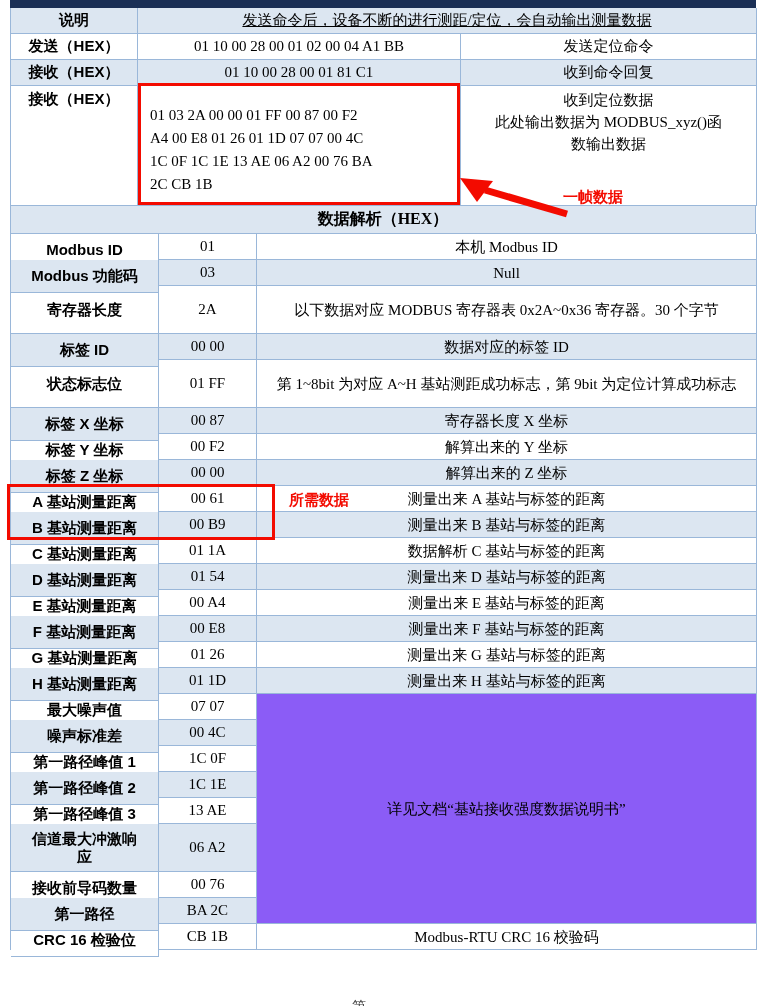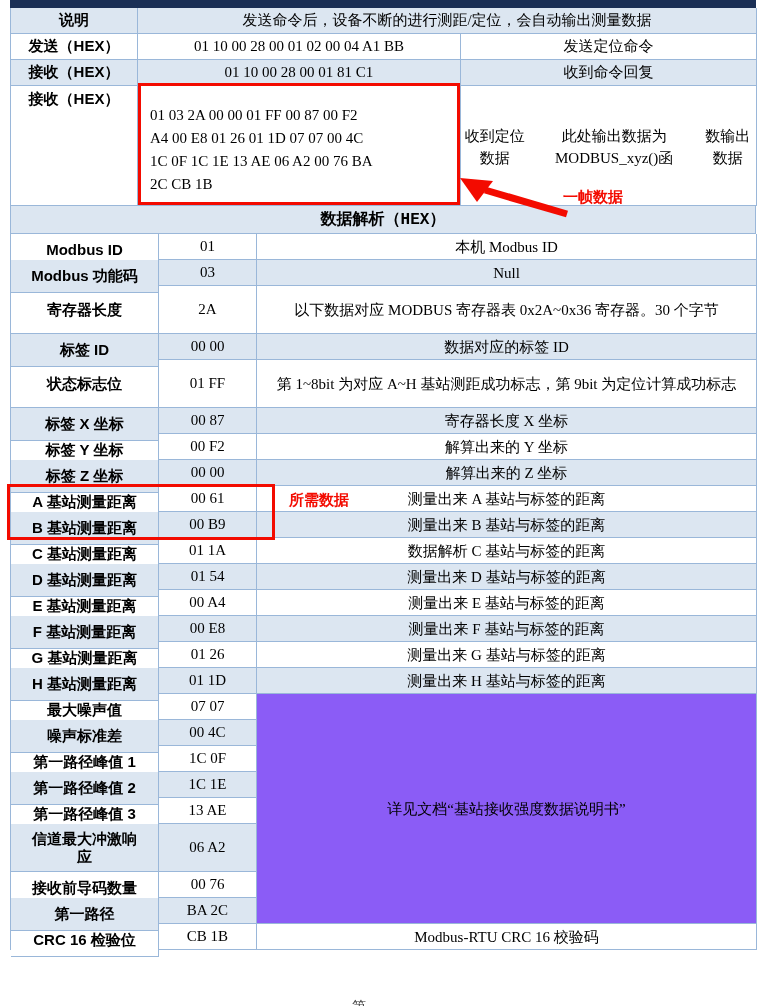--- a/index.html
+++ b/index.html
@@ -37,45 +37,45 @@
     font-size:15px;color:#000;
     box-sizing:border-box;
     overflow:hidden;
     text-align:center;
   }
   .band{background:var(--band,#dce6f1);}
   .lbl{
     font-weight:bold;
     font-family:"Liberation Sans","DejaVu Sans",sans-serif;
   }
-  .span2{grid-column:2/4;}
+  .span2{grid-column:2/4;text-decoration:underline;}
   .hexblock{
     flex-direction:column;
     align-items:flex-start;justify-content:flex-start;
     padding:18px 0 0 12px;
     line-height:23px;
     text-align:left;
   }
   .descblock{
-    flex-direction:row;
+    flex-direction:column;
     align-items:center;justify-content:flex-start;
     padding-top:3px;
     line-height:22px;
   }
   
   .sechdr{
     height:28px;
     box-sizing:border-box;
     background:var(--band,#dce6f1);
     border-left:1px solid var(--border,#9ab7d9);
     border-right:1px solid var(--border,#9ab7d9);
     border-bottom:1px solid var(--border,#9ab7d9);
     display:flex;align-items:center;justify-content:center;
     font-weight:bold;font-size:16px;
-    font-family:Liberation Mono, monospace;
+    font-family:Liberation Serif, serif;
   }
   
   .grid-parse{
     display:grid;
     grid-template-columns:148px 98px 500px;
     grid-template-rows:26px 26px 48px 26px 48px repeat(16,26px) 48px 26px 26px 26px;
     border-left:1px solid var(--border,#9ab7d9);
   }
   .prow{display:contents;}
   .grid-parse .lbl{padding:16px 14px;line-height:18px;}

